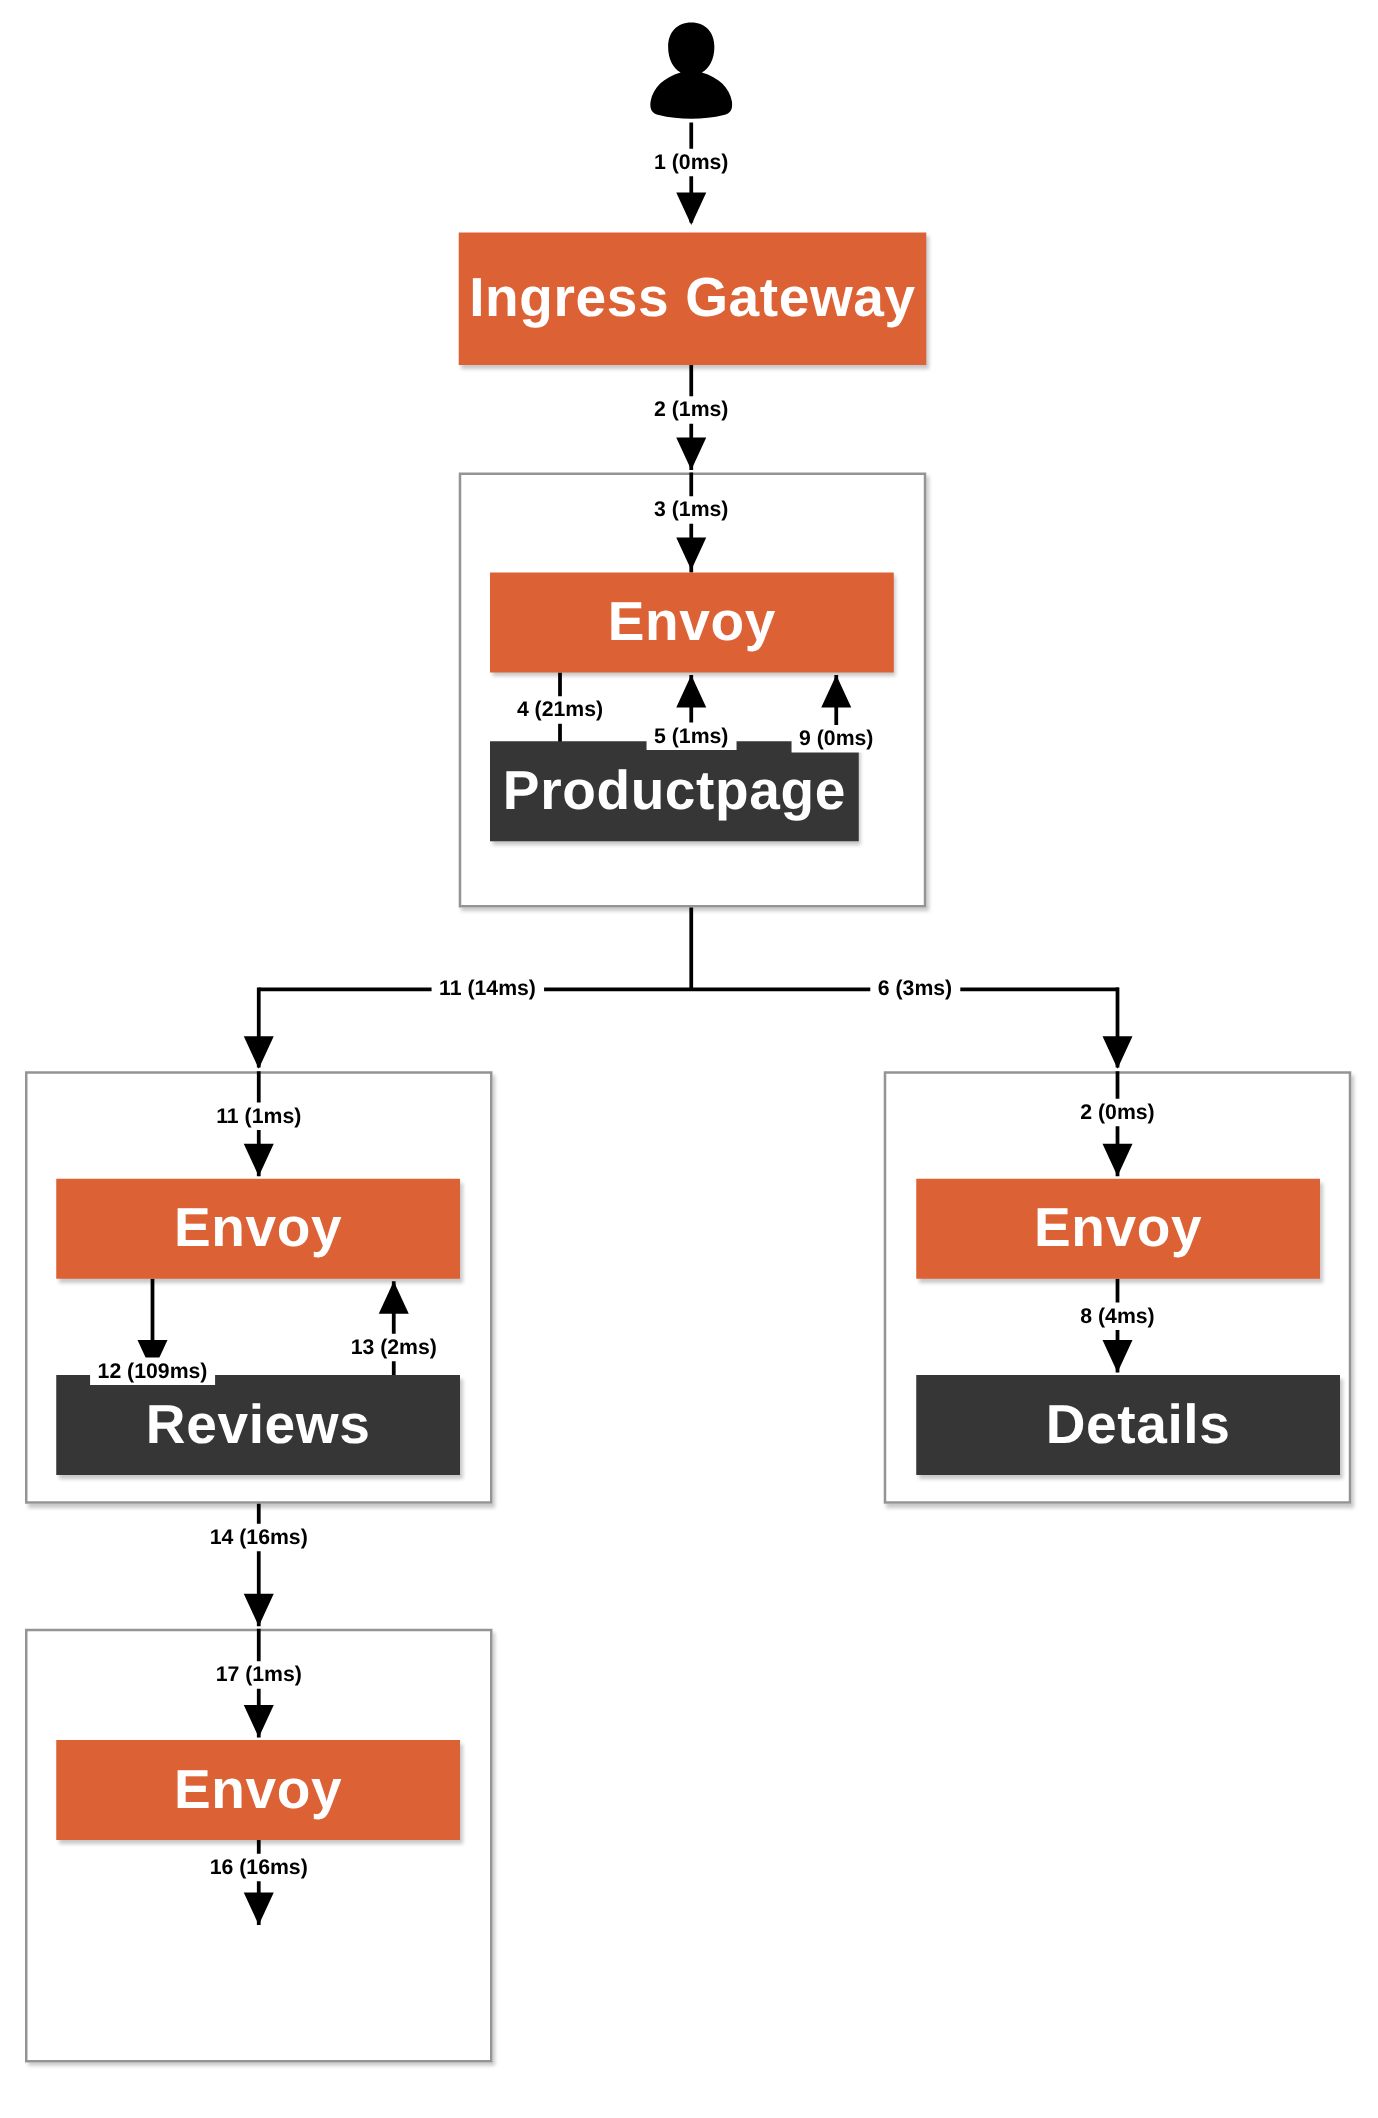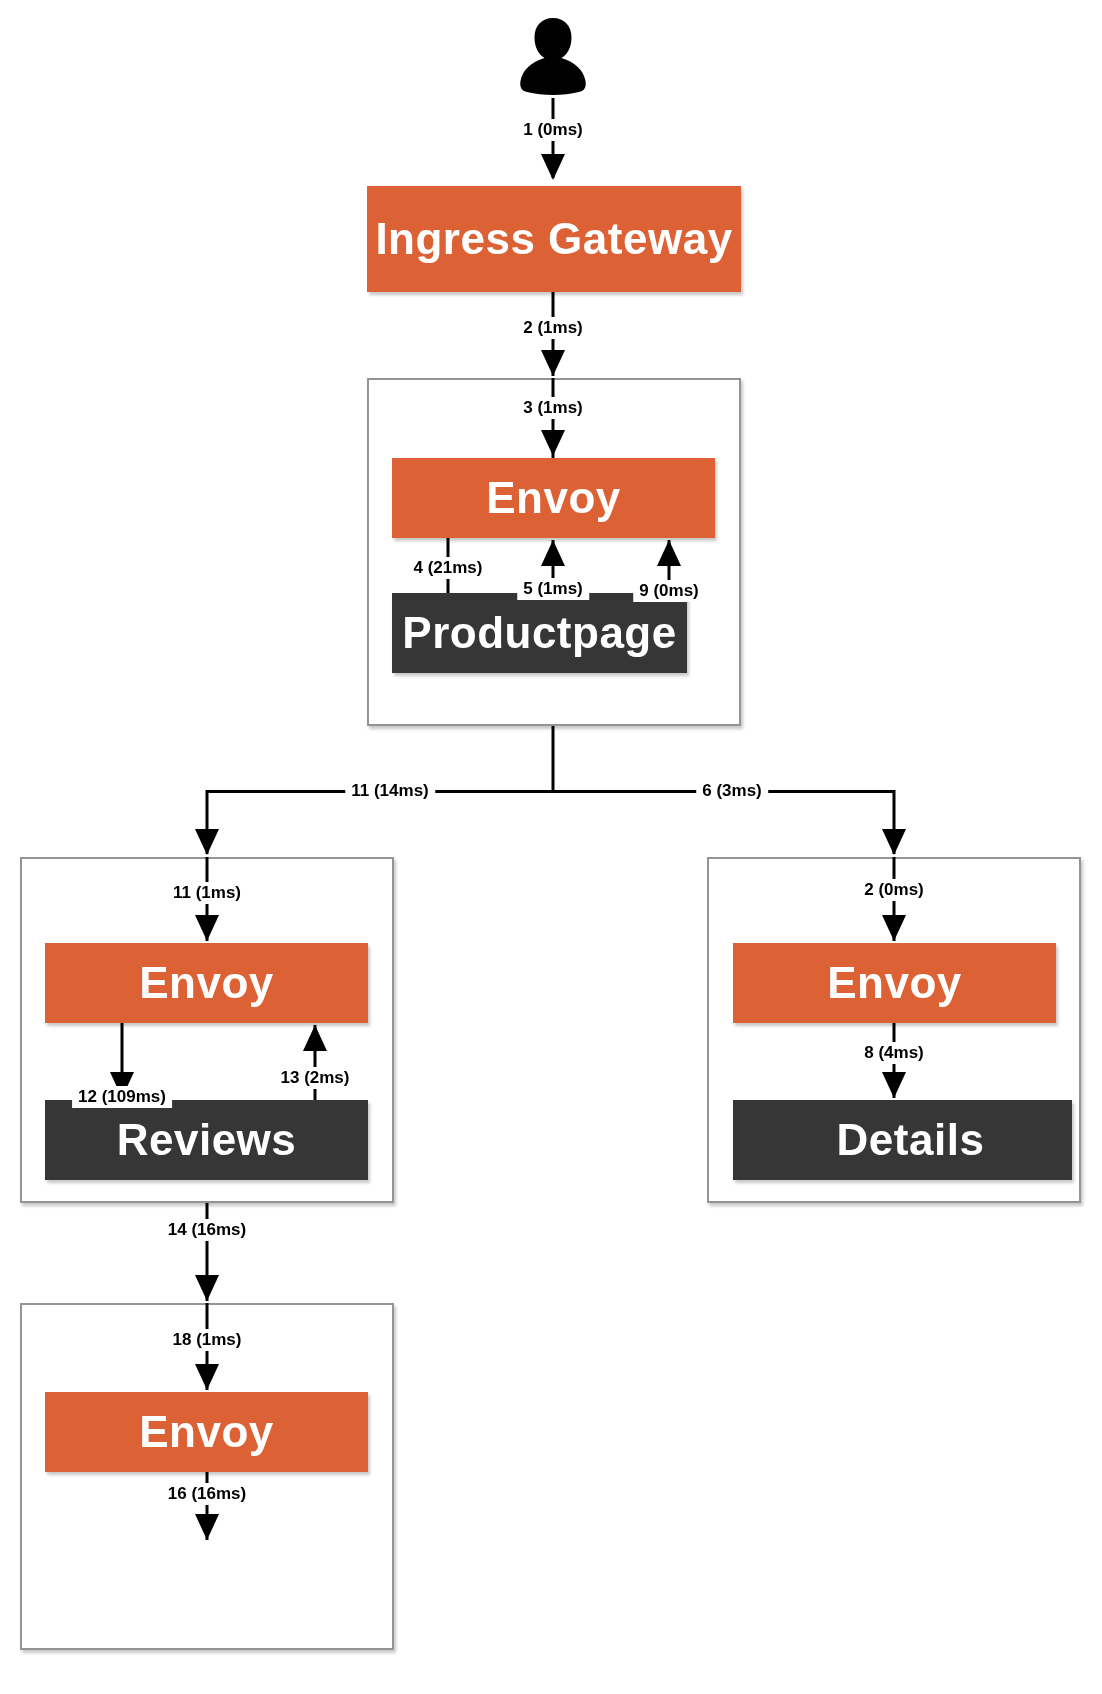--- a/index.html
+++ b/index.html
@@ -160,21 +160,21 @@
 
   <div class="node dark" style="left:733px; top:1100px; width:323px; height:80px;padding-left:16px;">Details</div>
 
   <div class="v" style="left:207px; top:1203px; height:98px;"></div>
   <div class="lb" style="left:207px; top:1230px;">14 (16ms)</div>
   <div class="ad" style="left:207px; top:1275px;"></div>
 
   <div class="group" style="left:20px; top:1303px; width:374px; height:347px;"></div>
 
   <div class="v" style="left:207px; top:1303px; height:87px;"></div>
-  <div class="lb" style="left:207px; top:1340px;">18 (1ms)</div>
+  <div class="lb" style="left:207px; top:1340px;">17 (1ms)</div>
   <div class="ad" style="left:207px; top:1364px;"></div>
 
   <div class="node orange" style="left:45px; top:1392px; width:323px; height:80px;">Envoy</div>
 
   <div class="v" style="left:207px; top:1472px; height:68px;"></div>
   <div class="lb" style="left:207px; top:1494px;">16 (16ms)</div>
   <div class="ad" style="left:207px; top:1514px;"></div>
 
 
 </div>

